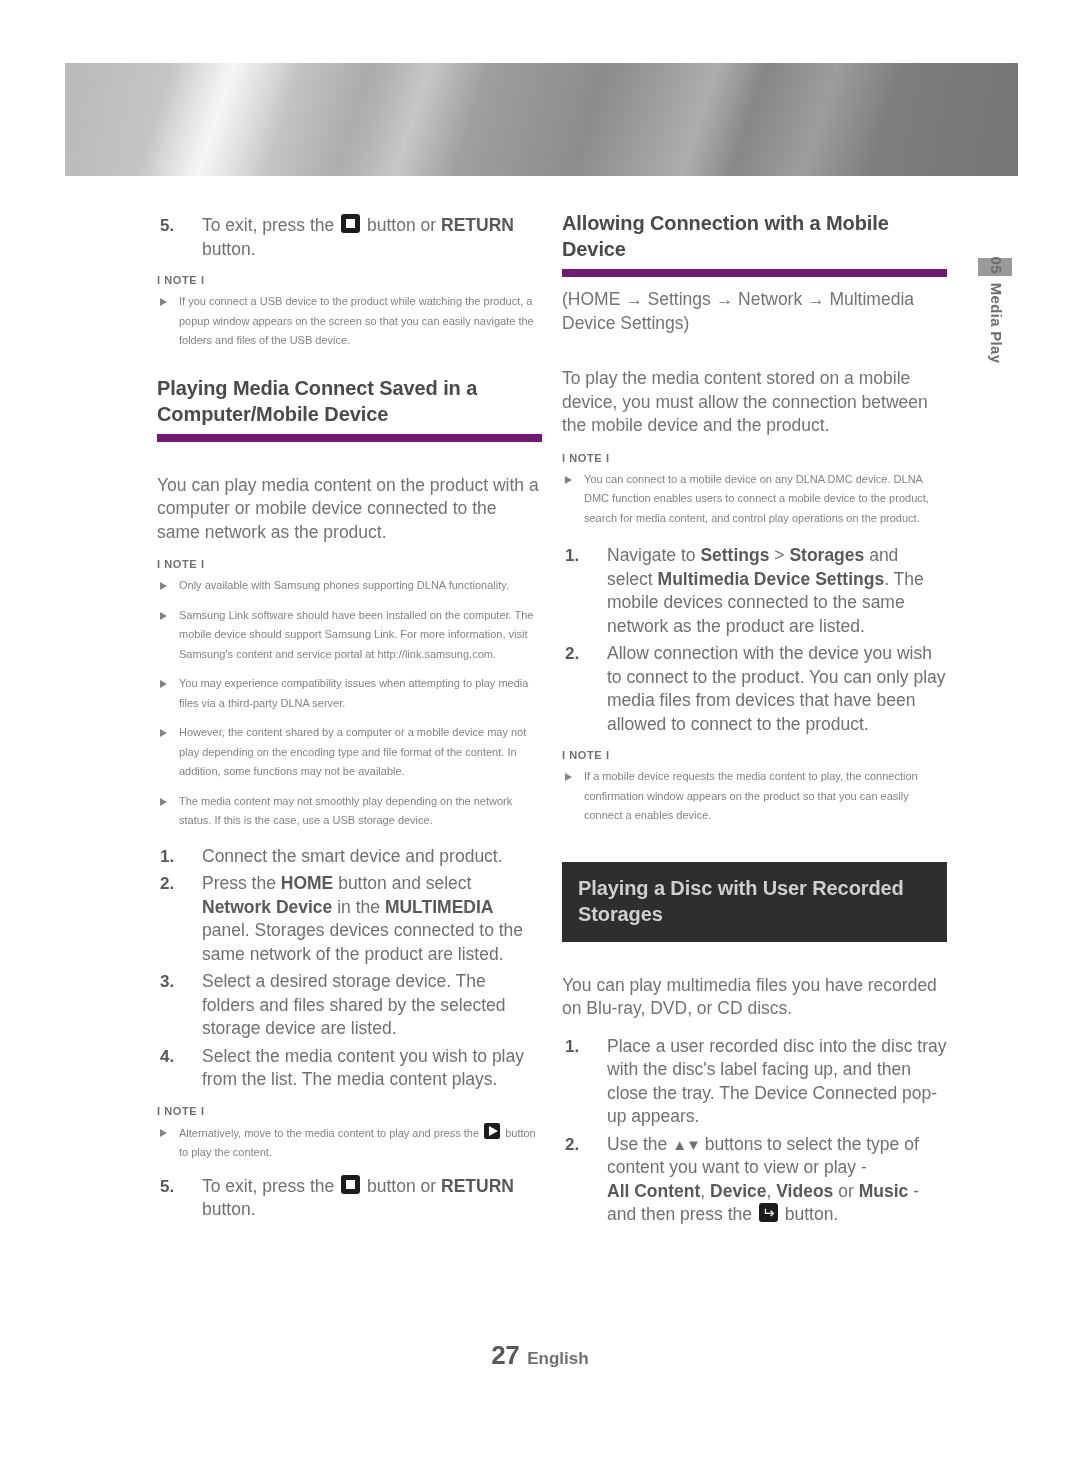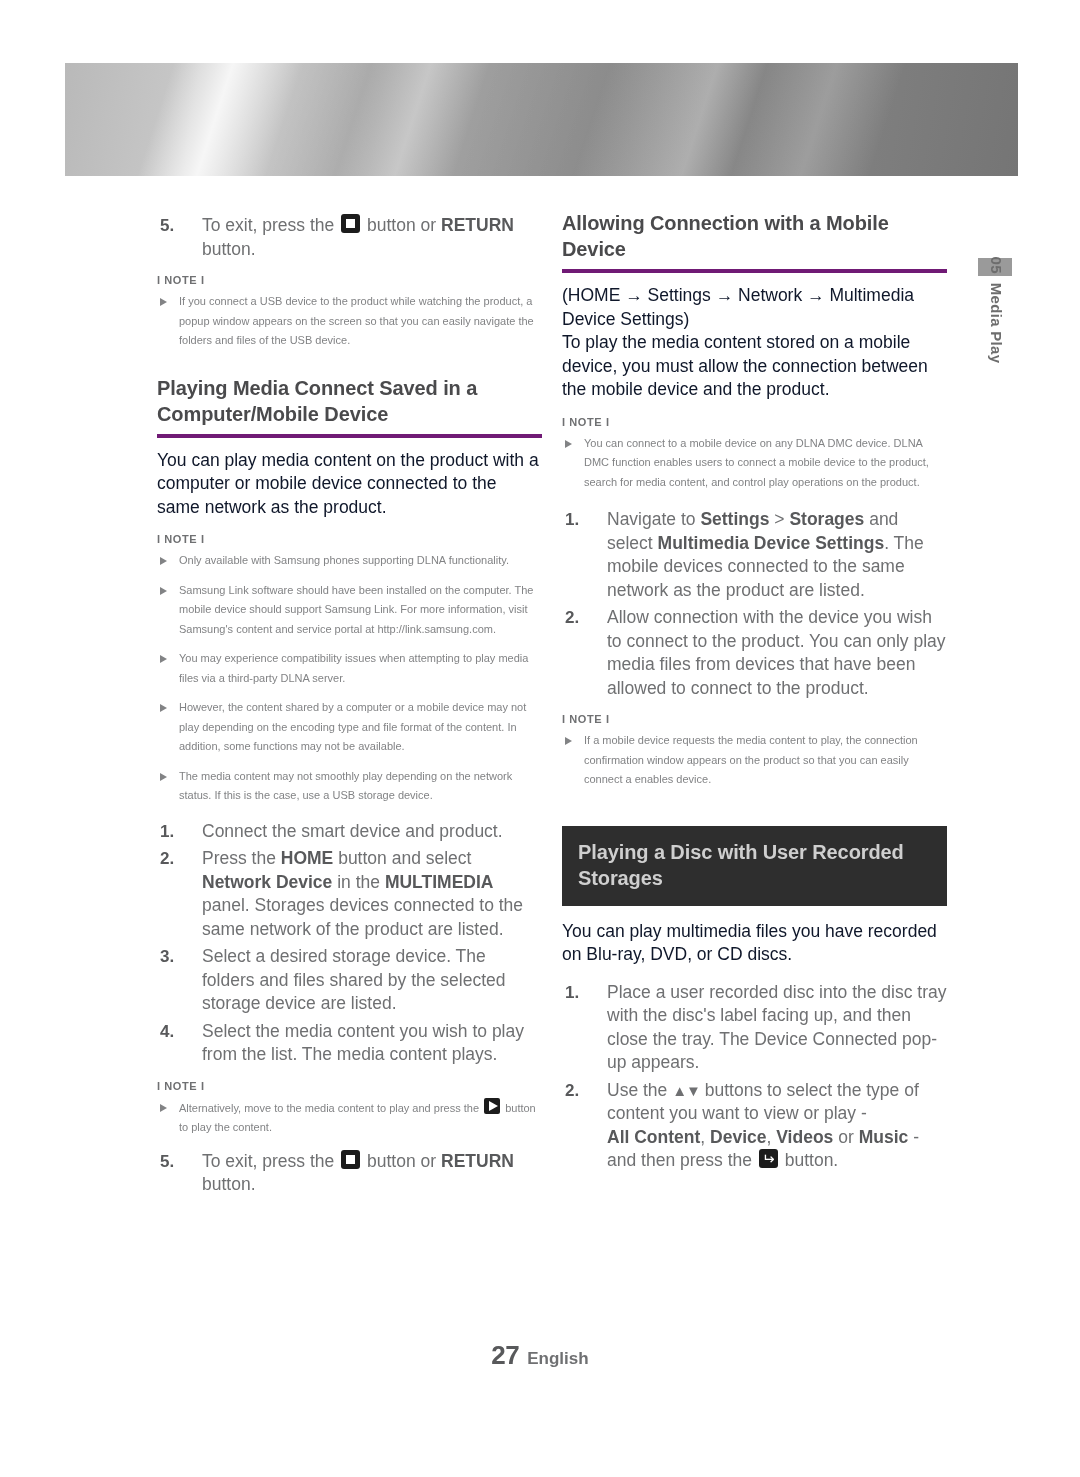--- a/index.html
+++ b/index.html
@@ -85,44 +85,44 @@
     top: 0;
     width: 385px;
   }
   .col-left  { left: 157px; }
   .col-right { left: 562px; }
 
   
   .body-text {
     font-size: 17.5px;
     line-height: 23.5px;
-    color: #0f172a;
+    color: #737373;
     font-weight: 400;
   }
 
   h2.section-heading {
     font-size: 20px;
     line-height: 26px;
     font-weight: bold;
     color: #4a4a4c;
     letter-spacing: -0.1px;
     padding-bottom: 7px;
-    border-bottom: 4px solid #701a75;
+    border-bottom: 8px solid #701a75;
     margin-bottom: 11px;
   }
 
   h2.section-heading.banner-heading {
     background: #2e2e2e;
     color: #cfcfcf;
     border-bottom: none;
     padding: 13px 16px 15px 16px;
     margin-bottom: 14px;
   }
 
-  .para { margin-bottom: 14px; }
+  .para { margin-bottom: 14px; margin-top: 32px; }
   .para:last-child { margin-bottom: 0; }
 
   
   .note-label {
     font-size: 11px;
     font-weight: bold;
     color: #6f7072;
     letter-spacing: 0.6px;
     margin: 13px 0 6px 0;
   }

